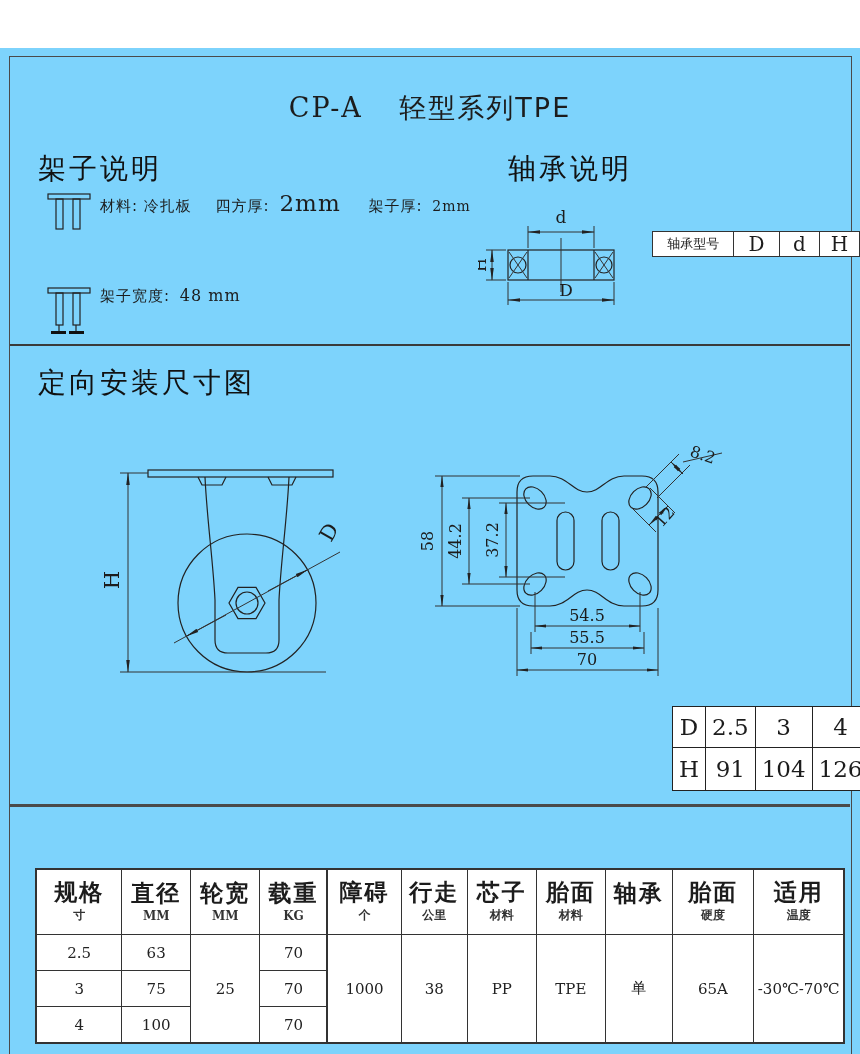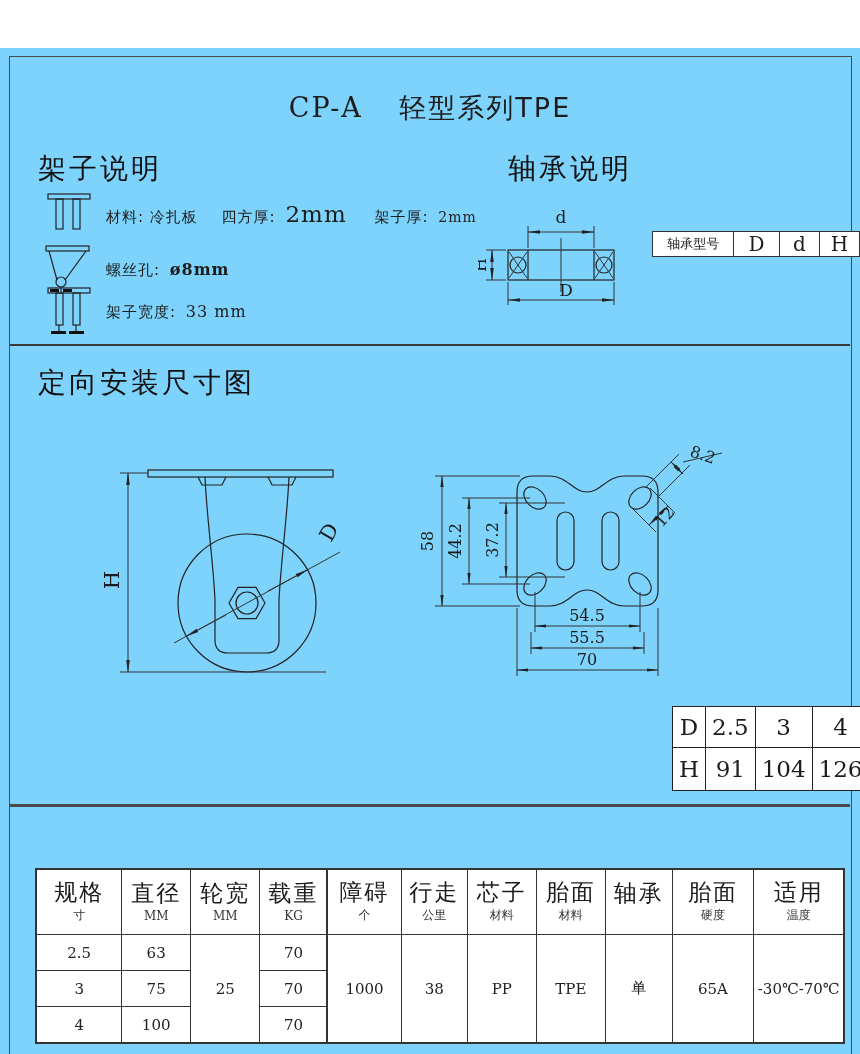--- a/index.html
+++ b/index.html
@@ -5,39 +5,39 @@
   html,body{margin:0;padding:0;background:#fff;}
   .page{position:relative;width:860px;height:1054px;background:#7dd3fc;overflow:hidden;
         font-family:"DejaVu Sans",sans-serif;color:#1c1c1c;margin-top:48px;}
   .border{position:absolute;left:9px;top:8px;width:841px;height:1031px;border:1.5px solid #4a4a4a;}
   .divider1{position:absolute;left:10px;top:296px;width:840px;border-top:2px solid #3a3a3a;}
   .divider2{position:absolute;left:10px;top:756px;width:840px;border-top:3px solid #4a4a4a;}
   .abs{position:absolute;}
   .main-title{left:0;right:0;top:42px;text-align:center;font-size:27px;letter-spacing:2px;}
   .latin{font-family:"DejaVu Serif",serif;}
   .sec-title{font-size:28px;letter-spacing:3px;color:#111;}
-  .frame-row{display:flex;align-items:center;gap:14px;}
+  .frame-row{display:flex;align-items:flex-start;gap:8px;}
   .frame-text{font-size:15px;letter-spacing:1px;white-space:nowrap;}
   .big-val{font-family:"DejaVu Serif",serif;font-size:23px;margin:0 4px;}
   .med-val{font-size:16px;margin-left:4px;font-family:"DejaVu Serif",serif;}
   .sp{margin-left:18px;}
   svg{display:block;}
   .ln{stroke:#222;stroke-width:1.2;fill:none;}
   .thin{stroke:#333;stroke-width:1;fill:none;}
   .dim-label{font-family:"DejaVu Serif",serif;fill:#1c1c1c;}
   table{border-collapse:collapse;background:#fff;}
   .btab{font-family:"DejaVu Serif",serif;}
   .btab td,.btab th{border:1.3px solid #333;text-align:center;padding:0 4px;}
   .btab .cn{font-family:"DejaVu Sans",sans-serif;font-size:13px;font-weight:normal;}
   .btab .lat{font-size:20px;font-weight:normal;}
   .dhtab td{border:1.5px solid #222;text-align:center;
             font-family:"DejaVu Serif",serif;font-size:23px;padding:2px 6px;}
   .rtab{width:810px;table-layout:fixed;border:2px solid #333;}
   .rtab th,.rtab td{border:1.2px solid #333;text-align:center;vertical-align:middle;}
-  .rtab th{height:62px;font-weight:normal;}
+  .rtab th{height:62px;font-weight:bold;}
   .rtab td{height:33px;font-family:"DejaVu Serif",serif;font-size:15px;color:#222;}
   .h-main{font-size:23px;letter-spacing:2px;line-height:1.1;}
   .h-sub{font-size:12px;color:#333;margin-top:2px;min-height:14px;font-family:"DejaVu Serif",serif;}
   .thick-r{border-right:2.2px solid #333 !important;}
   .cjk15{font-family:"DejaVu Sans",sans-serif;}
 </style>
 </head>
 <body>
 
 <div class="page">
@@ -60,49 +60,34 @@
     </svg>
     <div class="frame-text">
       <span>材料: 冷扎板</span>
       <span class="sp">四方厚:</span>
       <span class="big-val">2mm</span>
       <span class="sp">架子厚:</span>
       <span class="med-val" style="font-size:14px">2mm</span>
     </div>
   </div>
 
-  <div class="abs frame-row" style="left:44px;top:196px">
-    <svg width="48" height="52" viewBox="0 0 48 52">
-      <rect class="ln" x="2" y="2" width="43" height="5"></rect>
-      <line class="ln" x1="5" y1="7" x2="13" y2="36"></line>
-      <line class="ln" x1="42" y1="7" x2="21" y2="36"></line>
-      <circle class="ln" cx="17" cy="38" r="5"></circle>
-      <line class="ln" x1="17" y1="43" x2="17" y2="49"></line>
-      <rect x="6" y="45" width="9" height="3" fill="#111"></rect>
-      <rect x="19" y="45" width="9" height="3" fill="#111"></rect>
-    </svg>
-    <div class="frame-text">
-      <span>螺丝孔:</span>
-      <span class="med-val" style="font-weight:bold">ø8mm</span>
-    </div>
-  </div>
 
   <div class="abs frame-row" style="left:46px;top:238px">
     <svg width="46" height="52" viewBox="0 0 46 52">
       <rect class="ln" x="2" y="2" width="42" height="5"></rect>
       <rect class="ln" x="10" y="7" width="7" height="32"></rect>
       <rect class="ln" x="27" y="7" width="7" height="32"></rect>
       <line class="ln" x1="13" y1="39" x2="13" y2="46"></line>
       <line class="ln" x1="30" y1="39" x2="30" y2="46"></line>
       <rect x="5" y="45" width="15" height="3" fill="#111"></rect>
       <rect x="23" y="45" width="15" height="3" fill="#111"></rect>
     </svg>
     <div class="frame-text">
       <span>架子宽度:</span>
-      <span class="med-val">33 mm</span>
+      <span class="med-val">48 mm</span>
     </div>
   </div>
 
   <div class="abs sec-title" style="left:508px;top:102px">轴承说明</div>
 
   <svg class="abs" style="left:478px;top:158px" width="170" height="105" viewBox="0 0 170 105">
     <defs>
       <marker id="m-bear" viewBox="0 0 10 10" refX="9.5" refY="5" markerWidth="13" markerHeight="13" orient="auto-start-reverse">
         <path d="M0,3.6 L10,5 L0,6.4 Z" fill="#222"></path>
       </marker>

